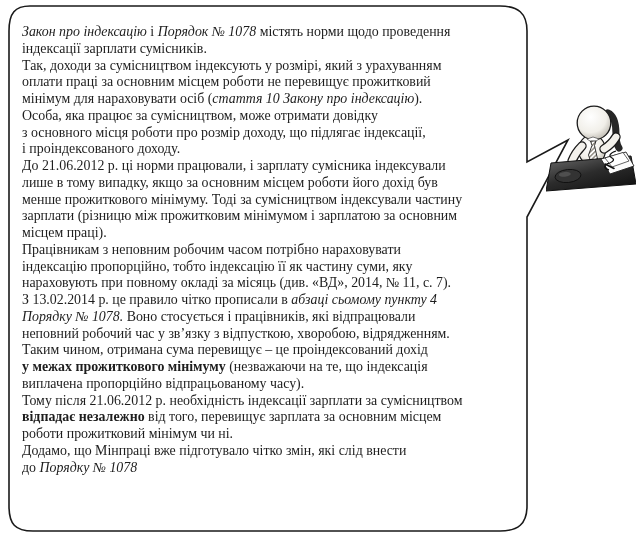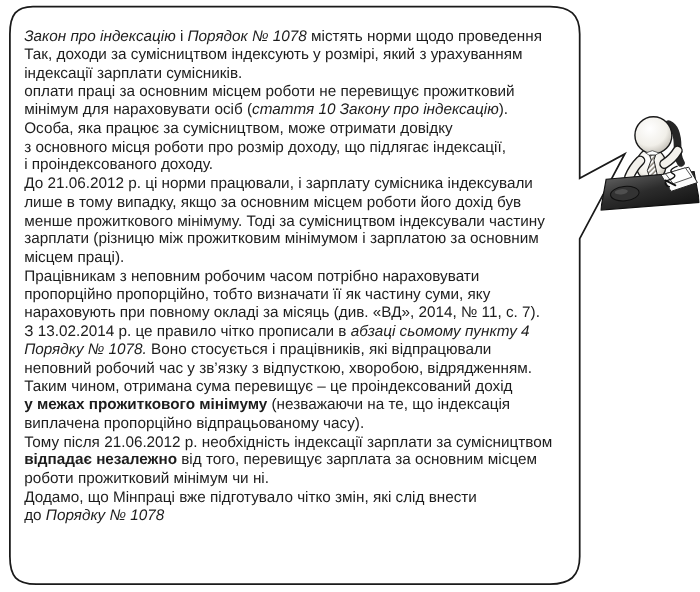--- a/index.html
+++ b/index.html
@@ -10,21 +10,21 @@
   }
   html,body{margin:0;padding:0;}
   body{
     width:636px;height:538px;
     background:var(--page-bg);
     font-family:"Liberation Sans", sans-serif;
     color:var(--text);
     position:relative;
     overflow:hidden;
   }
-  .stage{position:absolute;inset:0;}
+  .stage{position:absolute;inset:0;font-family:Liberation Serif, serif;}
   .bubble-svg{position:absolute;left:0;top:0;}
   .bubble-text{
     position:absolute;
     left:22px;top:24px;
     width:494px;
     font-size:13.9px;
     line-height:16.75px;
     letter-spacing:0px;
   }
   .line{white-space:nowrap;}
@@ -37,34 +37,34 @@
 
 <div class="stage">
 
   <svg class="bubble-svg" width="636" height="538" viewBox="0 0 636 538">
     <path d="M30,6 H500 C518,6 527,13 527,31 V162 L568,140 L527,217 V506
              C527,524 518,531 500,531 H33 C15,531 9,524 9,506 V31 C9,13 15,6 30,6 Z" style="fill:var(--bubble-fill); stroke:var(--bubble-border);" stroke-width="1.6" stroke-linejoin="miter"></path>
   </svg>
 
   <div class="bubble-text">
       <div class="line"><span class="i">Закон про індексацію</span><span> і </span><span class="i">Порядок № 1078</span><span> містять норми щодо проведення</span></div>
+      <div class="line"><span>індексації зарплати сумісників.</span></div>
       <div class="line"><span>Так, доходи за сумісництвом індексують у розмірі, який з урахуванням</span></div>
-      <div class="line"><span>індексації зарплати сумісників.</span></div>
       <div class="line"><span>оплати праці за основним місцем роботи не перевищує прожитковий</span></div>
       <div class="line"><span>мінімум для нараховувати осіб (</span><span class="i">стаття 10 Закону про індексацію</span><span>).</span></div>
       <div class="line"><span>Особа, яка працює за сумісництвом, може отримати довідку</span></div>
       <div class="line"><span>з основного місця роботи про розмір доходу, що підлягає індексації,</span></div>
       <div class="line"><span>і проіндексованого доходу.</span></div>
       <div class="line"><span>До 21.06.2012 р. ці норми працювали, і зарплату сумісника індексували</span></div>
       <div class="line"><span>лише в тому випадку, якщо за основним місцем роботи його дохід був</span></div>
       <div class="line"><span>менше прожиткового мінімуму. Тоді за сумісництвом індексували частину</span></div>
       <div class="line"><span>зарплати (різницю між прожитковим мінімумом і зарплатою за основним</span></div>
       <div class="line"><span>місцем праці).</span></div>
       <div class="line"><span>Працівникам з неповним робочим часом потрібно нараховувати</span></div>
-      <div class="line"><span>пропорційно пропорційно, тобто визначати її як частину суми, яку</span></div>
+      <div class="line"><span>індексацію пропорційно, тобто індексацію її як частину суми, яку</span></div>
       <div class="line"><span>нараховують при повному окладі за місяць (див. «ВД», 2014, № 11, с. 7).</span></div>
       <div class="line"><span>З 13.02.2014 р. це правило чітко прописали в </span><span class="i">абзаці сьомому пункту 4</span></div>
       <div class="line"><span class="i">Порядку № 1078.</span><span> Воно стосується і працівників, які відпрацювали</span></div>
       <div class="line"><span>неповний робочий час у зв’язку з відпусткою, хворобою, відрядженням.</span></div>
       <div class="line"><span>Таким чином, отримана сума перевищує – це проіндексований дохід</span></div>
       <div class="line"><span class="b">у межах прожиткового мінімуму</span><span> (незважаючи на те, що індексація</span></div>
       <div class="line"><span>виплачена пропорційно відпрацьованому часу).</span></div>
       <div class="line"><span>Тому після 21.06.2012 р. необхідність індексації зарплати за сумісництвом</span></div>
       <div class="line"><span class="b">відпадає незалежно</span><span> від того, перевищує зарплата за основним місцем</span></div>
       <div class="line"><span>роботи прожитковий мінімум чи ні.</span></div>

